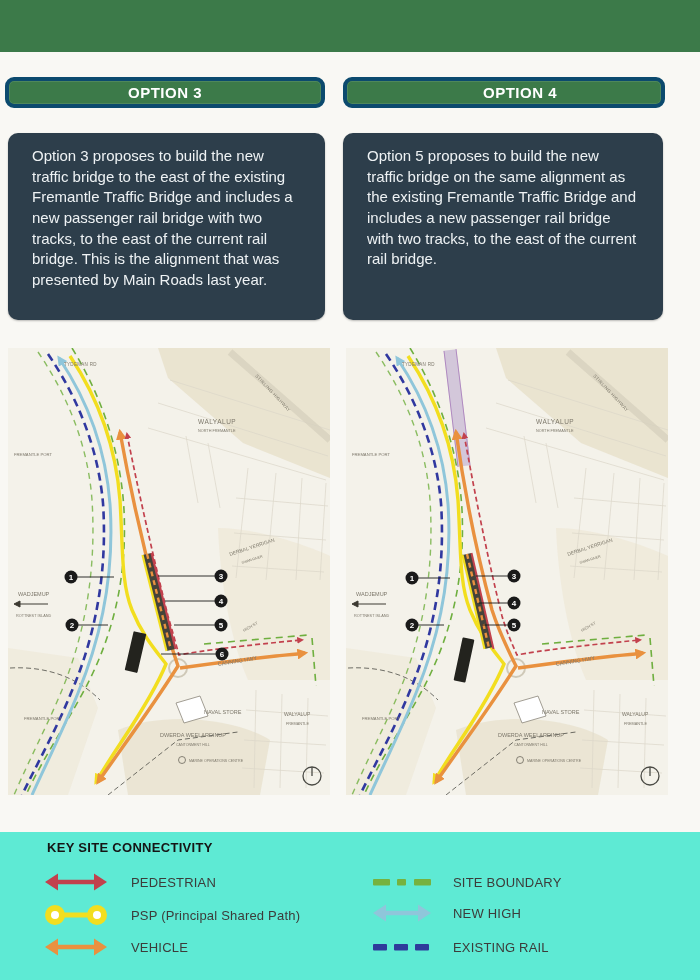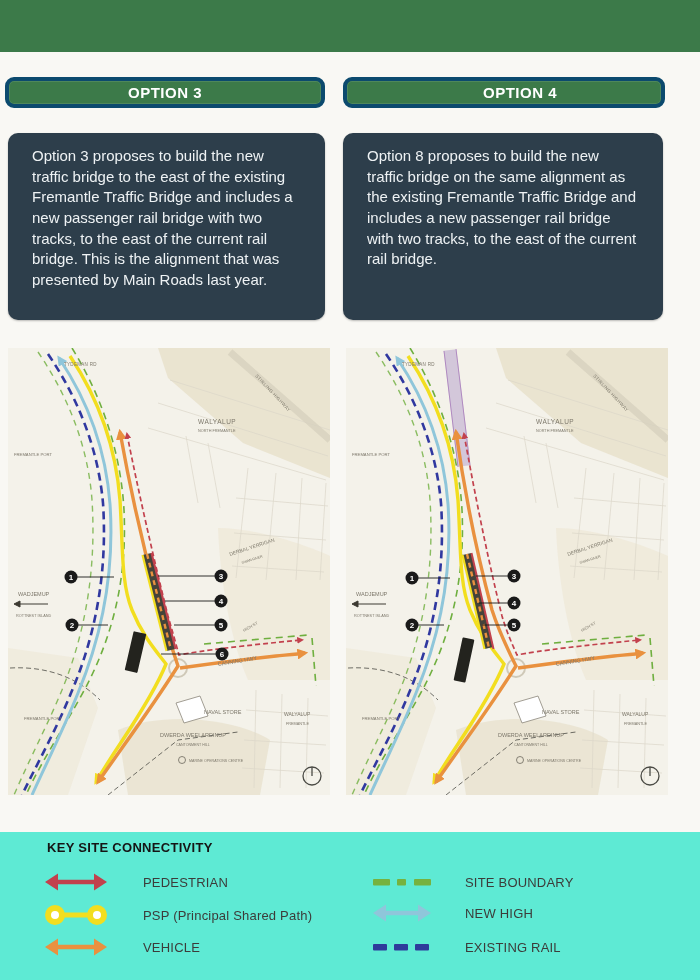--- a/index.html
+++ b/index.html
@@ -28,22 +28,22 @@
   .map-panel svg { display:block; width:322px; height:447px; }
 
   .map-label { fill:#7d786b; }
   .map-street { stroke:#dcd7c9; stroke-width:0.8; fill:none; opacity:0.9; }
 
   .legend { position:absolute; left:0; top:832px; width:700px; height:148px; background:#5eead4; }
   .legend h2 { position:absolute; left:47px; top:8px; margin:0; font-size:13px; color:#151515;
                letter-spacing:0.3px; font-weight:bold; }
   .legend-item { position:absolute; display:flex; align-items:center; }
   .legend-item .li-label { font-size:13px; color:#3c3c3a; letter-spacing:0.2px; }
-  .col-l .li-label { margin-left:36px; }
-  .col-r .li-label { margin-left:34px; }
+  .col-l .li-label { margin-left:24px; }
+  .col-r .li-label { margin-left:22px; }
   #li-ped  { left:45px;  top:39px; }
   #li-psp  { left:45px;  top:70px; }
   #li-veh  { left:45px;  top:104px; }
   #li-site { left:373px; top:39px; }
   #li-rail { left:373px; top:70px; }
   #li-exr  { left:373px; top:104px; }
 </style>
 </head>
 <body>
 
@@ -55,21 +55,21 @@
     <span>OPTION 3</span>
   </div>
   <div class="option-btn" id="opt4-btn">
     <span>OPTION 4</span>
   </div>
 
   <div class="desc-box" id="opt3-box">
     <p>Option 3 proposes to build the new traffic bridge to the east of the existing Fremantle Traffic Bridge and includes a new passenger rail bridge with two tracks, to the east of the current rail bridge. This is the alignment that was presented by Main Roads last year.</p>
   </div>
   <div class="desc-box" id="opt4-box">
-    <p>Option 8 proposes to build the new traffic bridge on the same alignment as the existing Fremantle Traffic Bridge and includes a new passenger rail bridge with two tracks, to the east of the current rail bridge.</p>
+    <p>Option 5 proposes to build the new traffic bridge on the same alignment as the existing Fremantle Traffic Bridge and includes a new passenger rail bridge with two tracks, to the east of the current rail bridge.</p>
   </div>
 
   <div class="map-panel" id="map3">
     <svg viewBox="0 0 322 447">
       <defs>
         <marker id="a3o" viewBox="0 0 10 10" refX="7" refY="5" markerWidth="3.2" markerHeight="3.2" orient="auto-start-reverse">
             <path d="M0,0L10,5L0,10Z" fill="#e9913f"></path>
           </marker>
         <marker id="a3y" viewBox="0 0 10 10" refX="7" refY="5" markerWidth="3.2" markerHeight="3.2" orient="auto-start-reverse">
             <path d="M0,0L10,5L0,10Z" fill="#f2de1f"></path>

